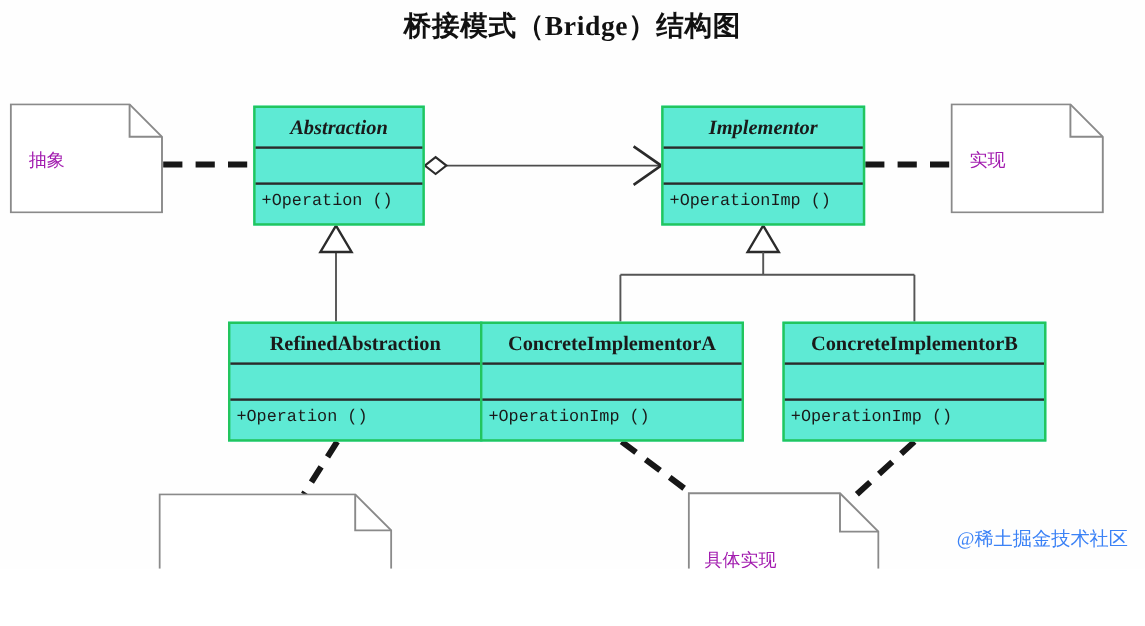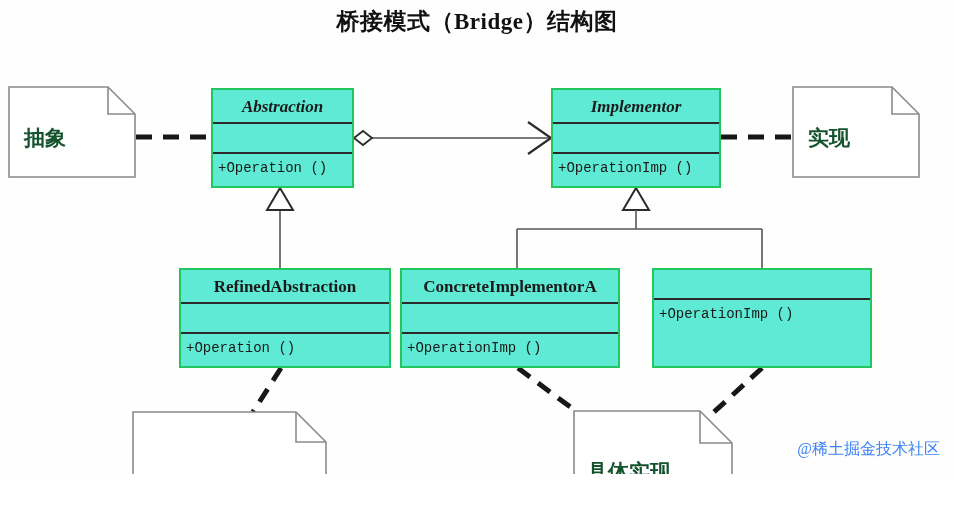--- a/index.html
+++ b/index.html
@@ -84,23 +84,23 @@
     position: absolute;
     z-index: 3;
   }
   .uml-note svg {
     position: absolute;
     left: 0; top: 0;
   }
   .uml-note .note-label {
     position: absolute;
     font-family: "Liberation Serif", serif;
-    font-size: 21px;
-    font-weight: bold;
-    color: #14532d;
+    font-size: 15px;
+    font-weight: normal;
+    color: #a21caf;
     white-space: nowrap;
   }
 
   
   .watermark {
     position: absolute;
     right: 14px;
     bottom: 14px;
     font-family: "Liberation Serif", serif;
     font-size: 16px;
@@ -164,33 +164,34 @@
     <div class="uml-attrs"></div>
     <div class="uml-ops">+Operation ()</div>
   </div>
 
   <div class="uml-class" style="left:551px; top:88px; width:170px; height:100px;">
     <div class="uml-name abstract">Implementor</div>
     <div class="uml-attrs"></div>
     <div class="uml-ops">+OperationImp ()</div>
   </div>
 
-  <div class="uml-class" style="left:179px; top:268px; width:212px; height:100px;">
+  <div class="uml-class" style="left:190px; top:268px; width:212px; height:100px;">
     <div class="uml-name">RefinedAbstraction</div>
     <div class="uml-attrs"></div>
     <div class="uml-ops">+Operation ()</div>
   </div>
 
   <div class="uml-class" style="left:400px; top:268px; width:220px; height:100px;">
     <div class="uml-name">ConcreteImplementorA</div>
     <div class="uml-attrs"></div>
     <div class="uml-ops">+OperationImp ()</div>
   </div>
 
   <div class="uml-class" style="left:652px; top:268px; width:220px; height:100px;">
+    <div class="uml-name">ConcreteImplementorB</div>
     <div class="uml-attrs"></div>
     <div class="uml-ops">+OperationImp ()</div>
   </div>
 
   <div class="uml-note" style="left:8px; top:86px; width:128px; height:92px;">
     <svg width="128" height="92" viewBox="0 0 128 92" xmlns="http://www.w3.org/2000/svg">
       <path d="M1,1 L100,1 L127,28 L127,91 L1,91 Z" fill="#ffffff" stroke="#8a8a8a" stroke-width="1.6" stroke-linejoin="miter"></path>
       <path d="M100,1 L100,28 L127,28" fill="none" stroke="#8a8a8a" stroke-width="1.6"></path>
     </svg>
     <span class="note-label" style="left:16px; top:38px;">抽象</span>

